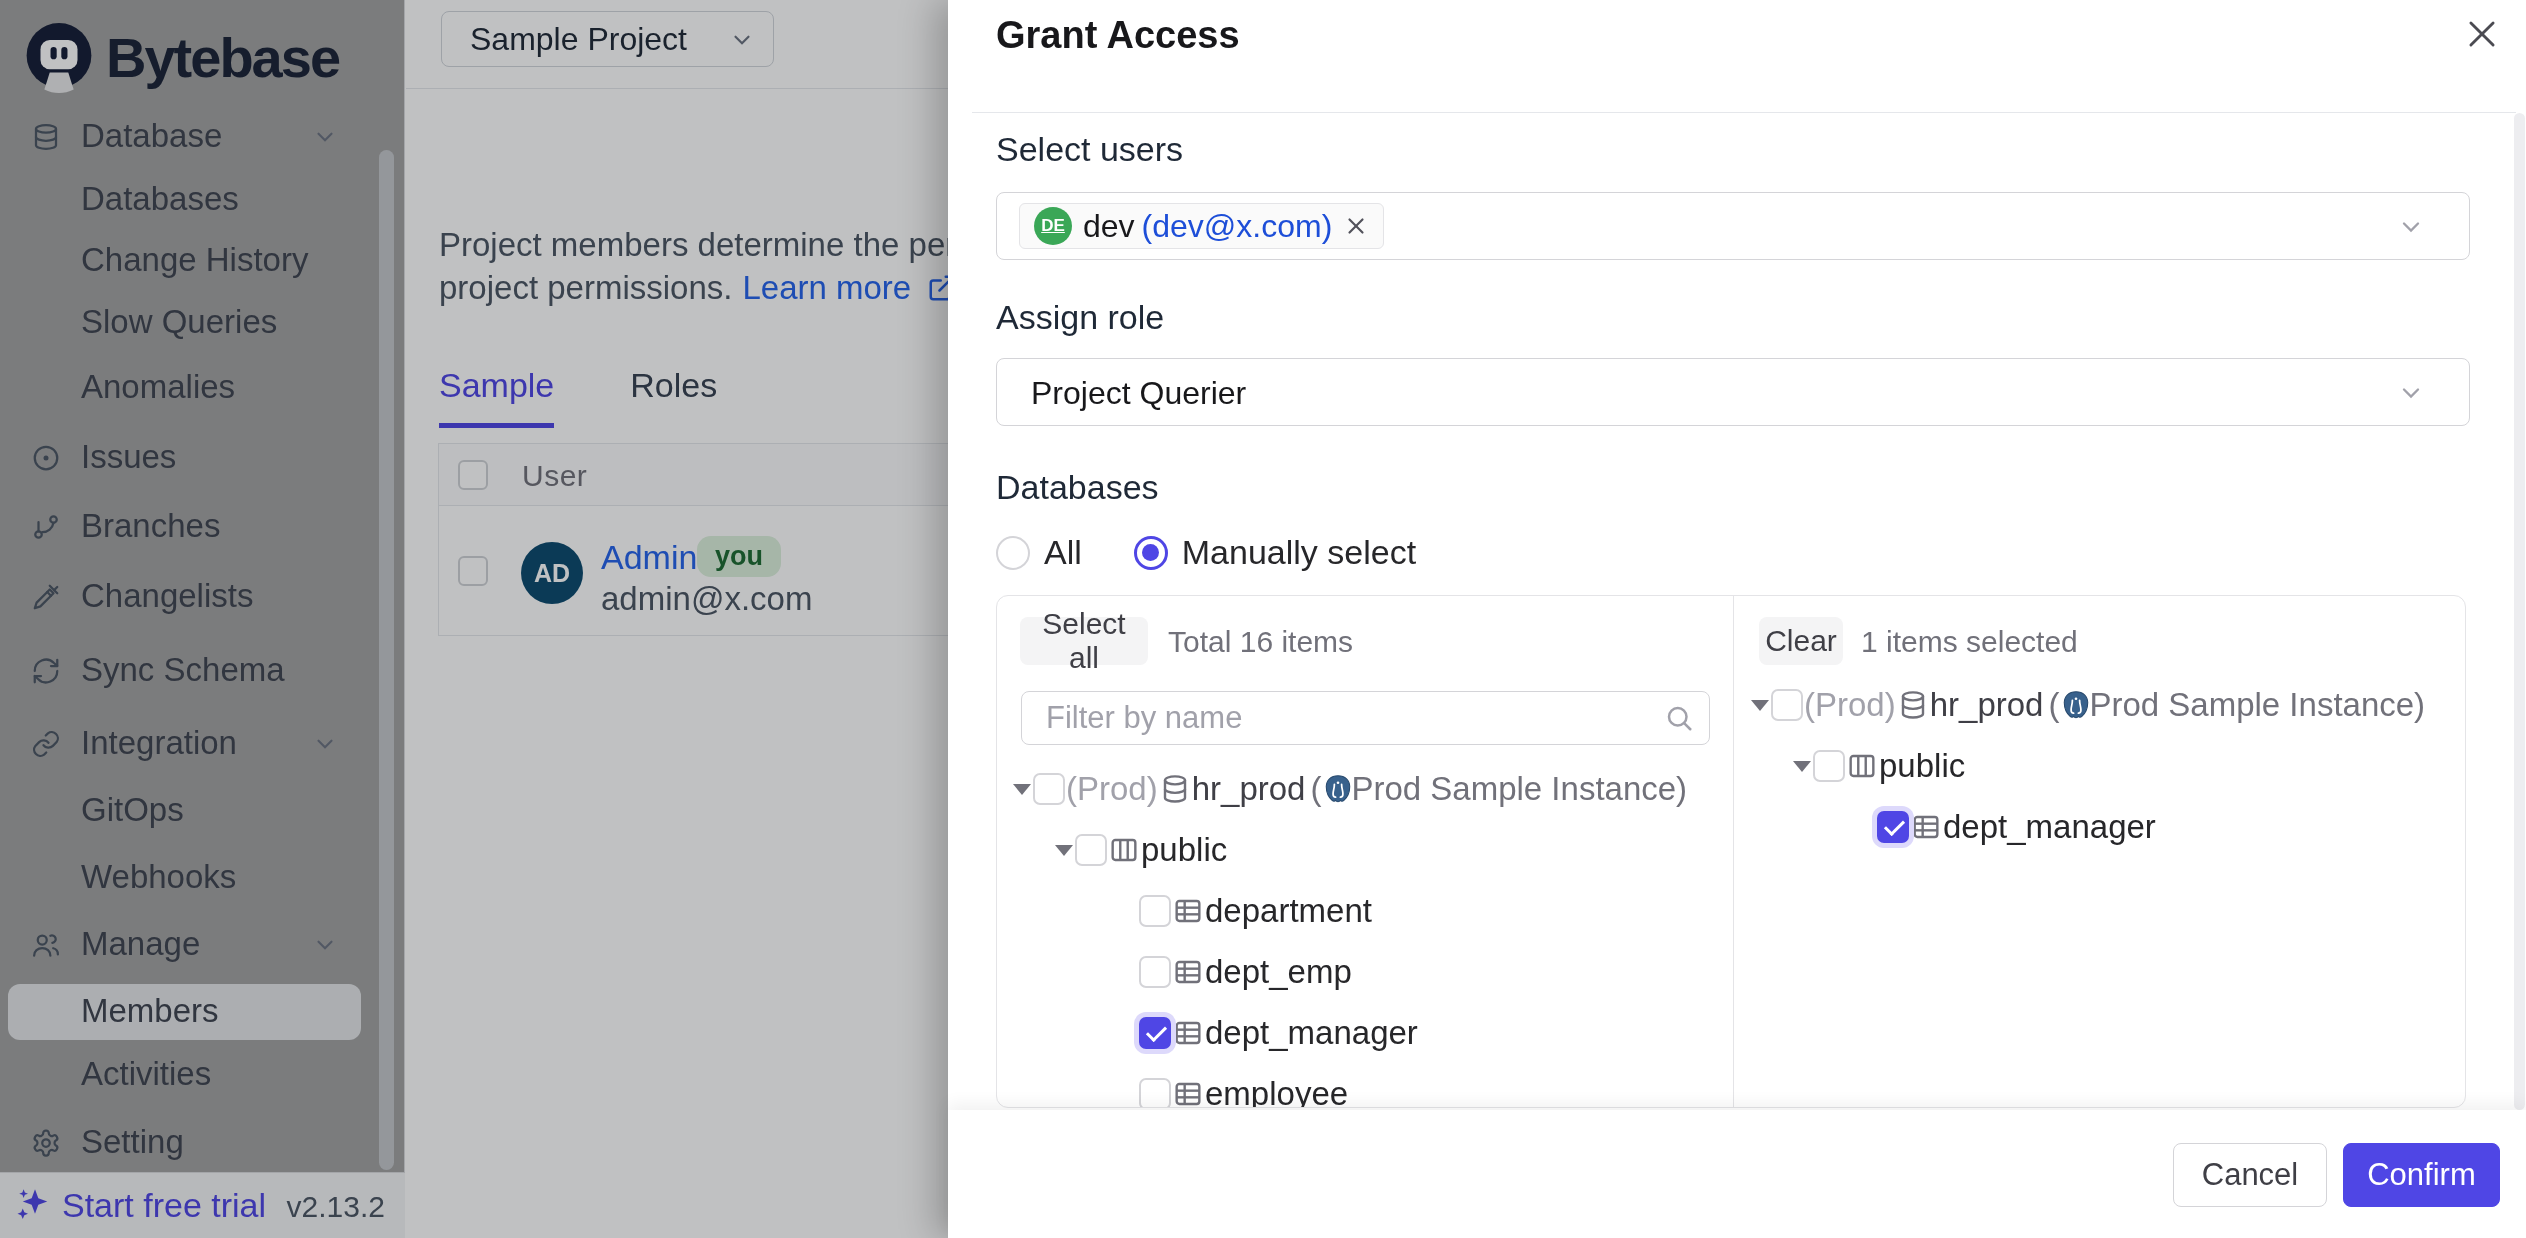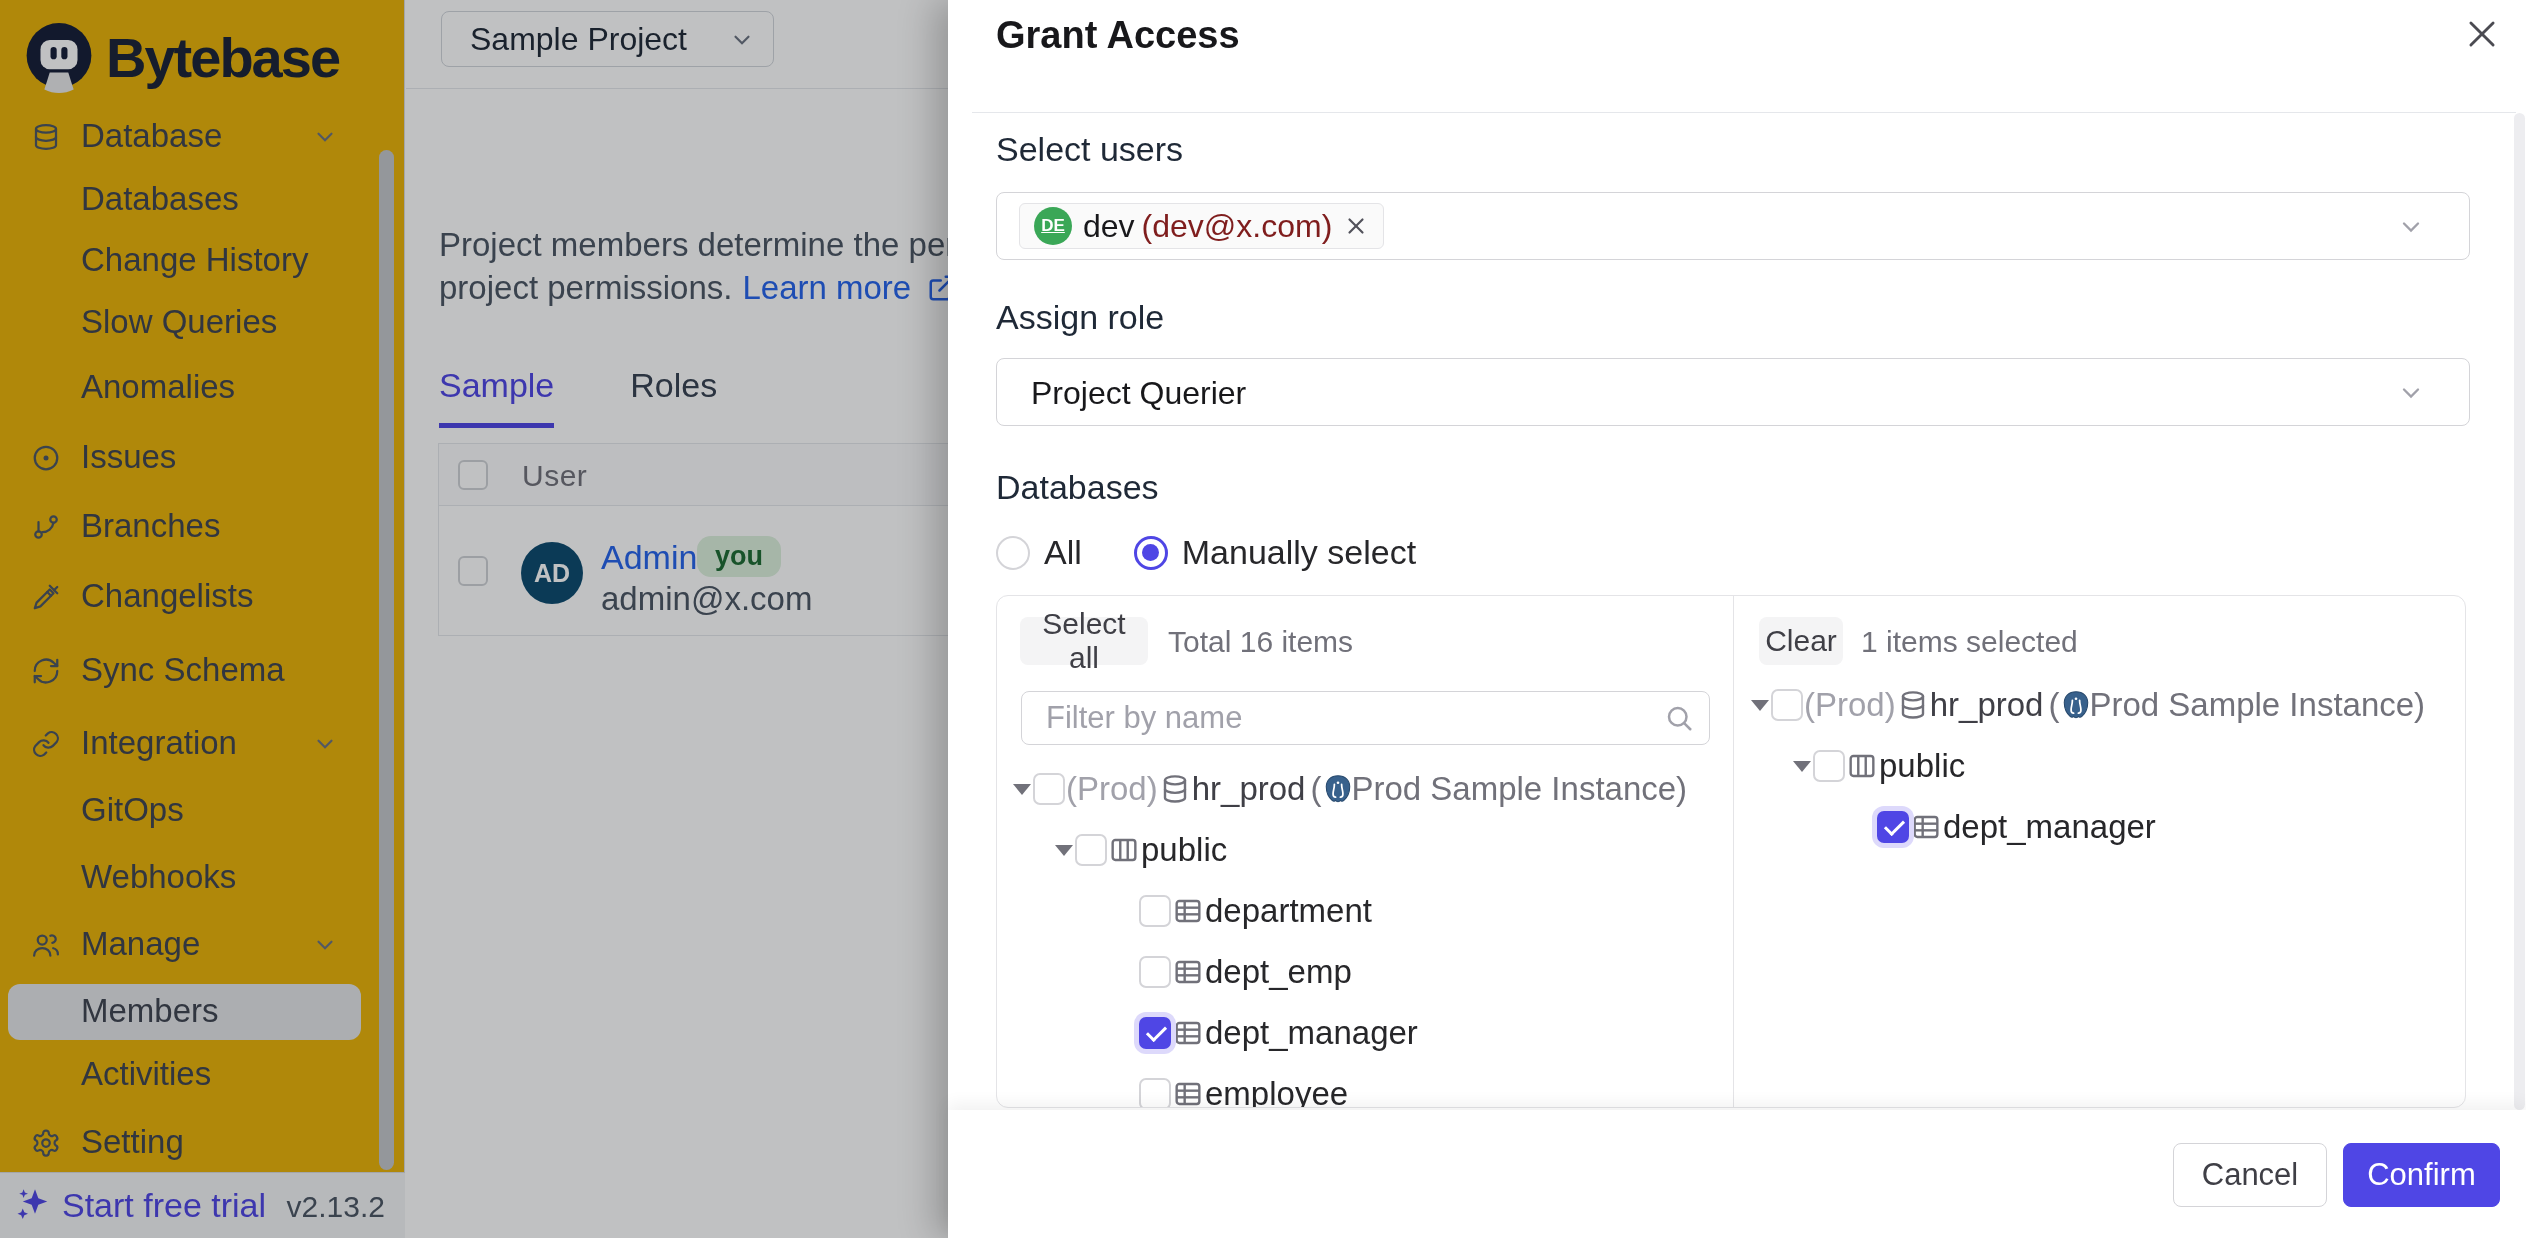--- a/index.html
+++ b/index.html
@@ -3,21 +3,21 @@
 <meta charset="utf-8">
 <style>
   * { box-sizing: border-box; }
   html,body { margin:0; padding:0; }
   body {
     width:2526px; height:1238px; position:relative; overflow:hidden;
     background:#fff; font-family:"Liberation Sans", sans-serif; color:#27272a;
   }
   
   .left-region { position:absolute; left:0; top:0; width:948px; height:1238px; overflow:hidden; background:#fff; }
-  .sidebar { position:absolute; left:0; top:0; width:405px; height:1238px; background:#eab308; border-right:1px solid #d9dbde; }
+  .sidebar { position:absolute; left:0; top:0; width:405px; height:1238px; background:#a3a3a3; border-right:1px solid #d9dbde; }
   .logo-row { position:absolute; left:22px; top:18px; width:370px; height:78px; display:flex; align-items:center; gap:10px; }
   .logo-mark { width:74px; height:74px; flex:none; }
   .logo-word { font-size:56px; font-weight:800; color:#1a2336; letter-spacing:-2px; }
   .nav-item { position:absolute; left:0; width:405px; height:52px; }
   .nav-item.active { left:8px; width:353px; height:56px; background:#e4e6e9; border-radius:12px; }
   .nav-icon { position:absolute; left:31px; top:50%; margin-top:-15px; width:30px; height:30px; }
   .nav-label { position:absolute; left:81px; top:50%; transform:translateY(-52%); font-size:33px; color:#3f4450; white-space:nowrap; }
   .nav-item.active .nav-label { left:73px; }
   .nav-chevron { position:absolute; left:312px; top:50%; margin-top:-13px; width:26px; height:26px; }
   .side-scrollthumb { position:absolute; left:379px; top:150px; width:15px; height:1020px; border-radius:8px; background:#c4c7cb; }
@@ -52,21 +52,21 @@
   .drawer { position:absolute; left:948px; top:0; width:1578px; height:1238px; background:#fff; z-index:10; box-shadow:-14px 0 34px rgba(0,0,0,0.22); }
   .drawer-title { position:absolute; left:48px; top:14px; font-size:38px; font-weight:600; color:#18181b; }
   .drawer-close { position:absolute; left:1510px; top:10px; width:48px; height:48px; display:flex; align-items:center; justify-content:center; background:none; border:none; cursor:pointer; padding:0; }
   .drawer-hdiv { position:absolute; left:24px; top:112px; width:1544px; height:1px; background:#e5e7eb; }
   .sec-label { position:absolute; left:48px; font-size:34px; font-weight:400; color:#1f2937; }
   .select-box { position:absolute; left:48px; width:1474px; height:68px; border:1px solid #d4d4d8; border-radius:8px; background:#fff; }
   .select-box .sel-chevron { position:absolute; right:44px; top:20px; width:28px; height:28px; }
   .user-chip { position:absolute; left:22px; top:10px; height:46px; background:#fafafa; border:1px solid #e4e4e7; border-radius:6px; display:flex; align-items:center; gap:11px; padding:0 14px; }
   .chip-avatar { width:38px; height:38px; background:#3aa757; font-size:17px;text-decoration:underline; }
   .chip-name { font-size:32px; color:#18181b; }
-  .chip-email { font-size:32px; color:#7f1d1d; margin-left:-4px;text-align:right; }
+  .chip-email { font-size:32px; color:#1d4ed8; margin-left:-4px;text-align:right; }
   .role-value { position:absolute; left:34px; top:16px; font-size:32px; color:#18181b; }
   .radio-row { position:absolute; left:48px; top:533px; display:flex; align-items:center; }
   .radio { width:34px; height:34px; border-radius:50%; border:2px solid #d4d4d8; background:#fff; flex:none; }
   .radio.selected { border:3px solid #4f46e5; position:relative; }
   .radio.selected::after { content:""; position:absolute; left:50%; top:50%; width:17px; height:17px; margin:-8.5px 0 0 -8.5px; border-radius:50%; background:#4f46e5; }
   .radio-label { font-size:34px; color:#27272a; margin:0 0 0 14px; }
   .transfer { position:absolute; left:48px; top:595px; width:1470px; height:513px; border:1px solid #e4e4e7; border-radius:12px; overflow:hidden; }
   .pane { position:absolute; top:0; height:513px; overflow:hidden; }
   .pane.left { left:0; width:737px; border-right:1px solid #e4e4e7; }
   .pane.right { left:738px; width:732px; }

